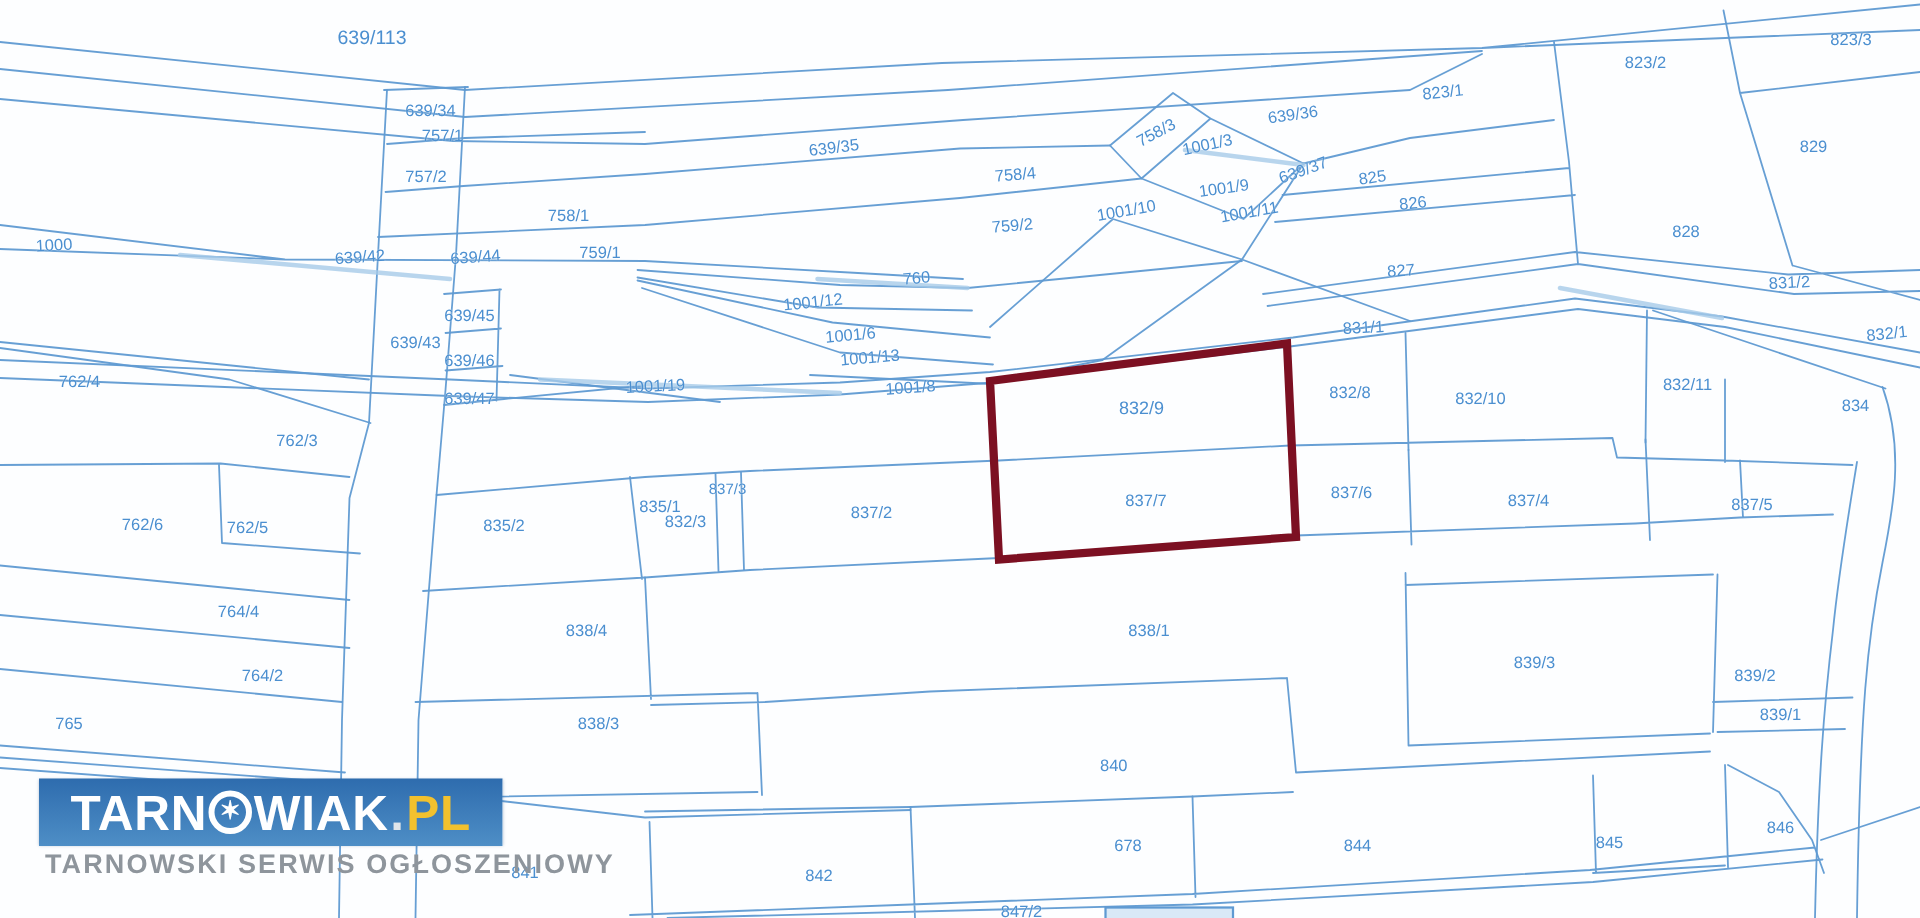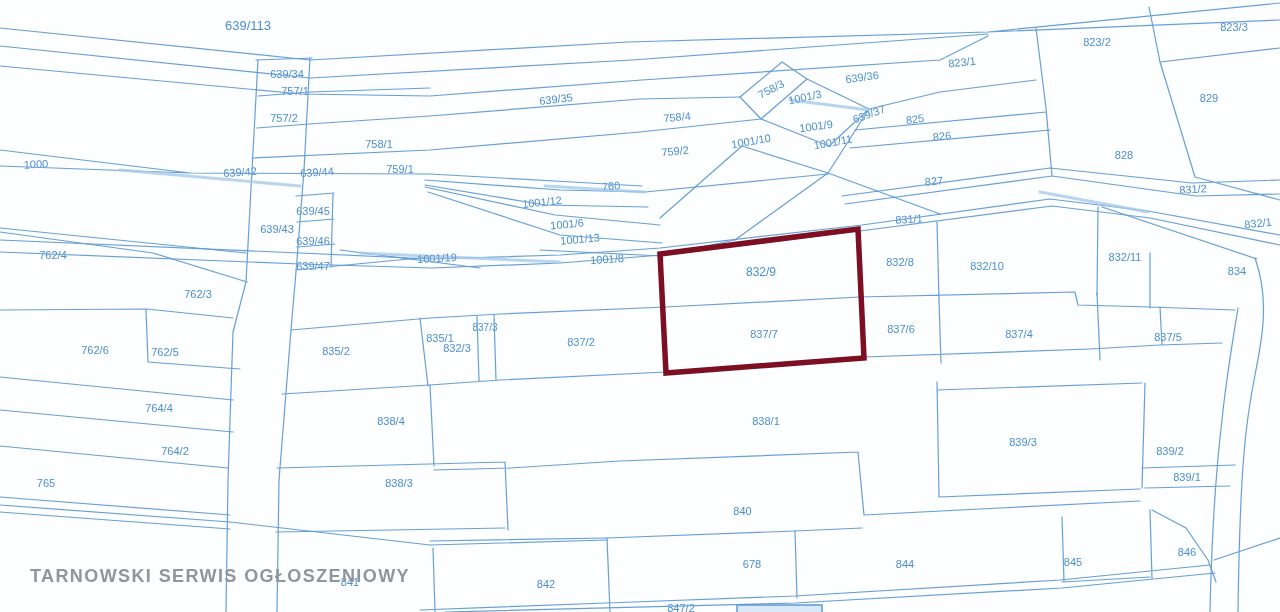--- a/index.html
+++ b/index.html
@@ -144,15 +144,26 @@
       <span class="plabel" data-name="parcel-label-840" style="left: 737px; top: 511px; transform: translate(-50%, -50%); padding-left: 11px;">840</span>
       <span class="plabel" data-name="parcel-label-841" style="left: 350px; top: 582px; transform: translate(-50%, -50%);">841</span>
       <span class="plabel" data-name="parcel-label-842" style="left: 546px; top: 584px; transform: translate(-50%, -50%);">842</span>
       <span class="plabel" data-name="parcel-label-843" style="left: 752px; top: 564px; transform: translate(-50%, -50%);">678</span>
       <span class="plabel" data-name="parcel-label-844" style="left: 891px; top: 564px; transform: translate(-50%, -50%); padding-left: 28px;">844</span>
       <span class="plabel" data-name="parcel-label-845" style="left: 1073px; top: 562px; transform: translate(-50%, -50%);">845</span>
       <span class="plabel" data-name="parcel-label-846" style="left: 1187px; top: 552px; transform: translate(-50%, -50%);">846</span>
       <span class="plabel" data-name="parcel-label-847/2" style="left: 681px; top: 608px; transform: translate(-50%, -50%);">847/2</span>
     </div>
 
+  <div id="logo" data-name="site-logo">
+    <div class="brand" data-name="site-logo-brand">
+      <span data-name="logo-text-prefix">TARN</span>
+      <span class="star-o" data-name="logo-star-circle">
+        <span data-name="star-icon">✶</span>
+      </span>
+      <span data-name="logo-text-suffix">WIAK</span>
+      <span class="dot" data-name="logo-dot">.</span>
+      <span class="tld" data-name="logo-tld">PL</span>
+    </div>
+  </div>
   <div id="tagline" data-name="site-tagline">TARNOWSKI SERWIS OGŁOSZENIOWY</div>
 
 </div>
 
 </body></html>

